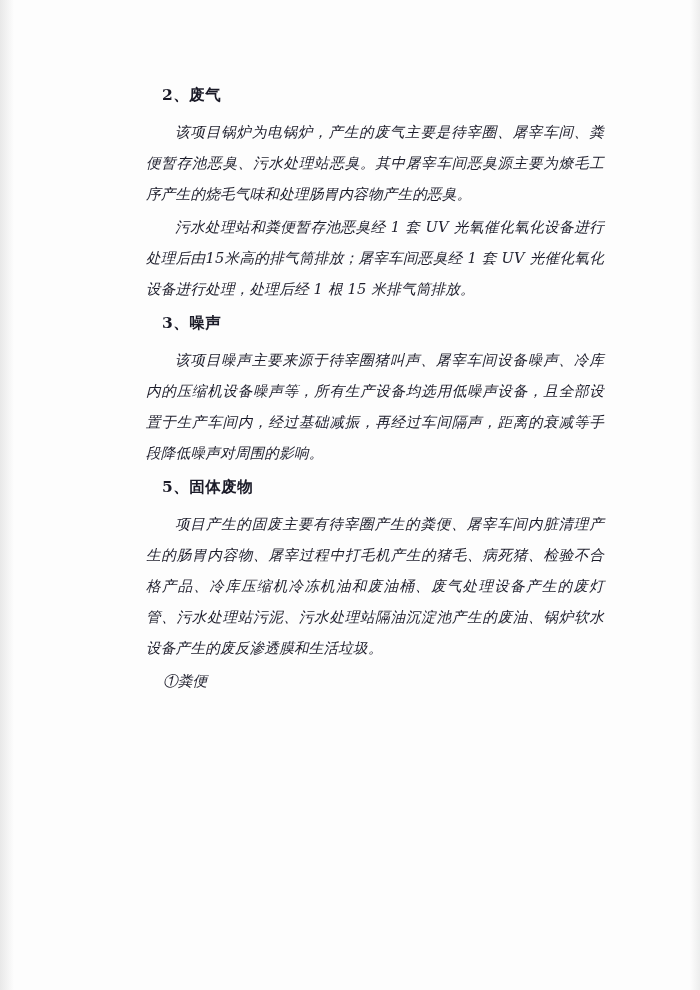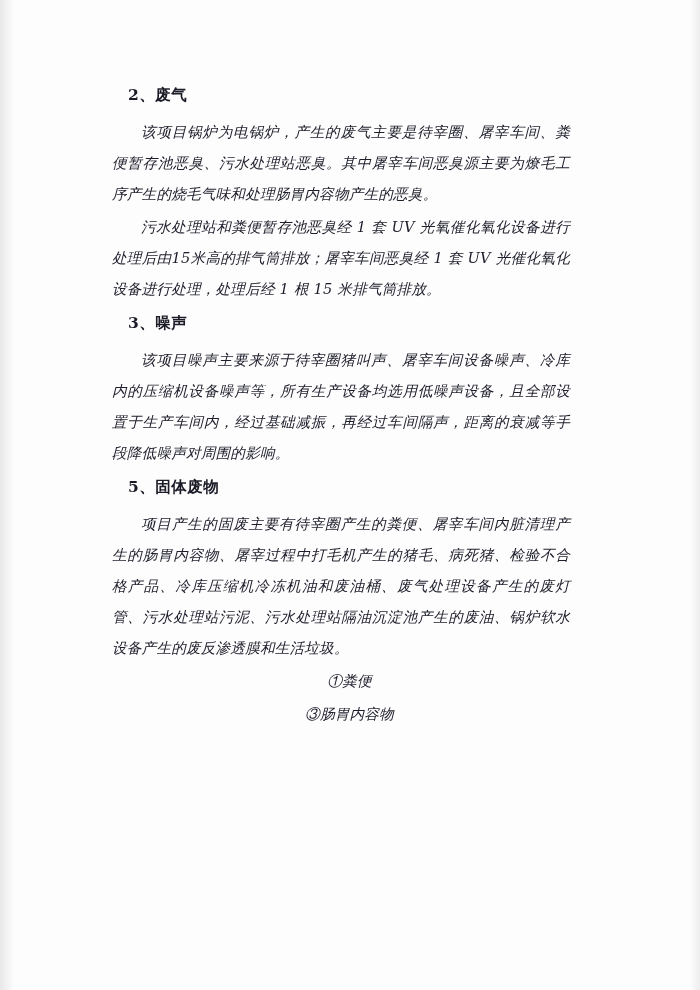--- a/index.html
+++ b/index.html
@@ -32,21 +32,21 @@
   .page::after {
     content: "";
     position: absolute;
     right: 0; top: 0; bottom: 0;
     width: 10px;
     background: linear-gradient(to left, #ededed, #fdfdfd);
     pointer-events: none;
   }
   .content {
     position: absolute;
-    left: 100px;
+    left: 134px;
     top: 78px;
     width: 470px;
   }
   .heading {
     font-family: "DejaVu Serif", serif;
     font-weight: bold;
     font-size: 15.5px;
     color: #1b1b28;
     margin: 0 0 4px 0;
     text-indent: 28px;
@@ -67,21 +67,20 @@
   }
   .subhead {
     font-family: "DejaVu Serif", serif;
     font-size: 14.6px;
     color: #1d1d2b;
     margin: 0 0 2px 0;
     line-height: 31px;
     text-indent: 29px;
     letter-spacing: 0.2px;
     font-style: italic;
-    text-align: center;
   }
   .block {
     margin-bottom: 2px;
   }
 </style>
 </head>
 <body>
 
 <div class="page">
   <div class="content">
@@ -97,17 +96,16 @@
       <p class="para">该项目噪声主要来源于待宰圈猪叫声、屠宰车间设备噪声、冷库内的压缩机设备噪声等，所有生产设备均选用低噪声设备，且全部设置于生产车间内，经过基础减振，再经过车间隔声，距离的衰减等手段降低噪声对周围的影响。</p>
     </div>
 
     <div class="block">
       <p class="heading">5、固体废物</p>
       <p class="para">项目产生的固废主要有待宰圈产生的粪便、屠宰车间内脏清理产生的肠胃内容物、屠宰过程中打毛机产生的猪毛、病死猪、检验不合格产品、冷库压缩机冷冻机油和废油桶、废气处理设备产生的废灯管、污水处理站污泥、污水处理站隔油沉淀池产生的废油、锅炉软水设备产生的废反渗透膜和生活垃圾。</p>
 
       <p class="subhead">①粪便</p>
 
 
-      <p class="subhead">③肠胃内容物</p>
     </div>
 
   </div>
 </div>
 
 </body></html>

